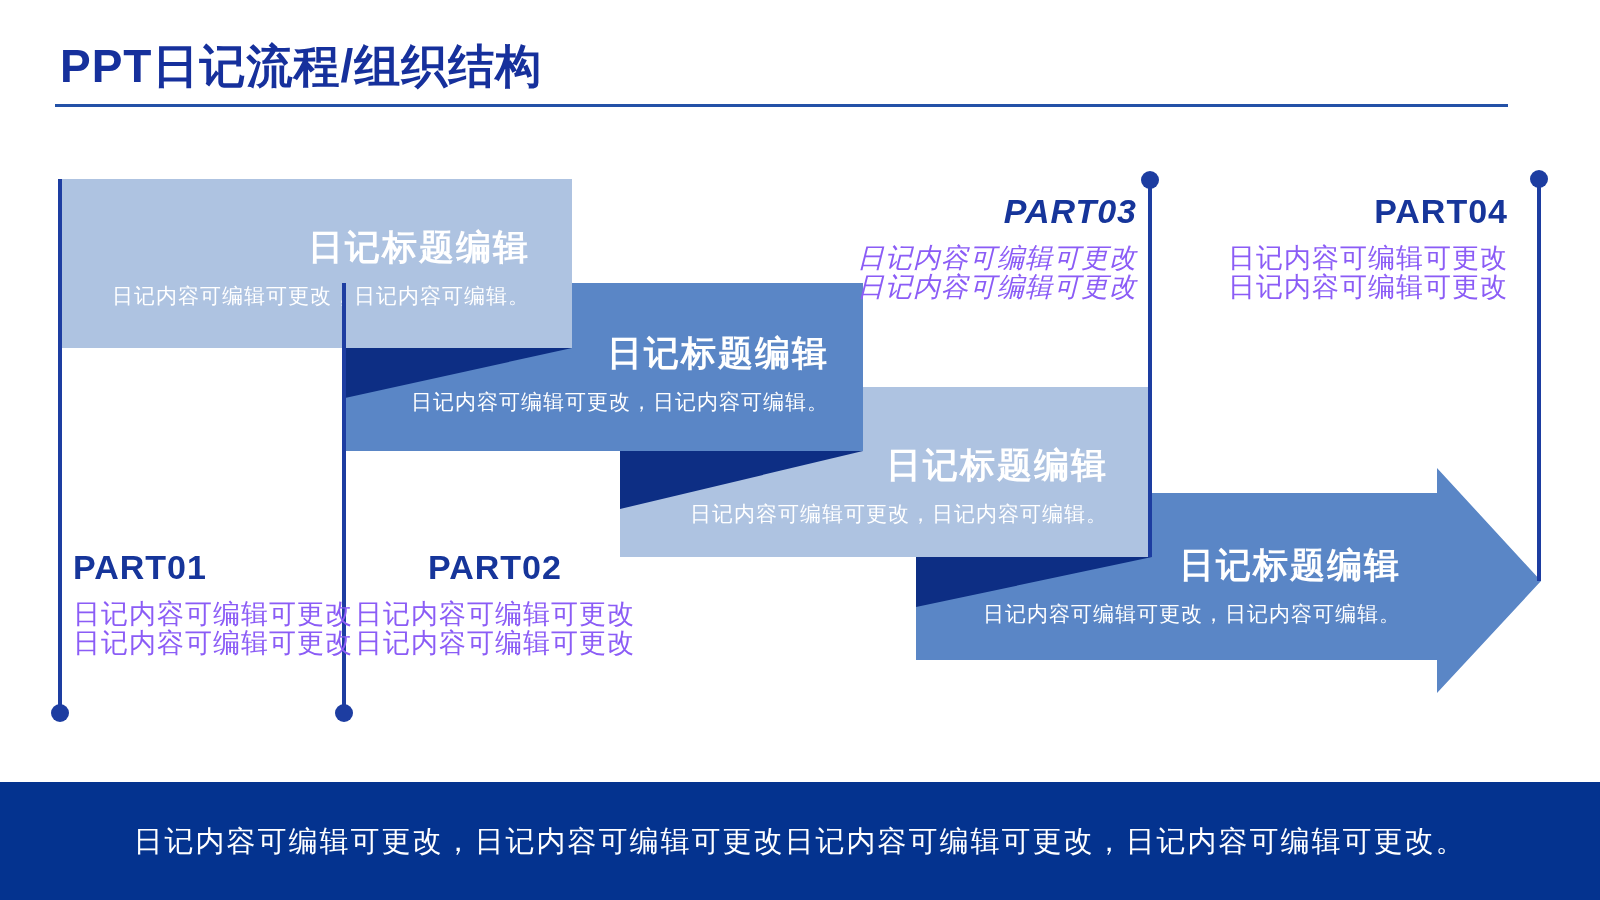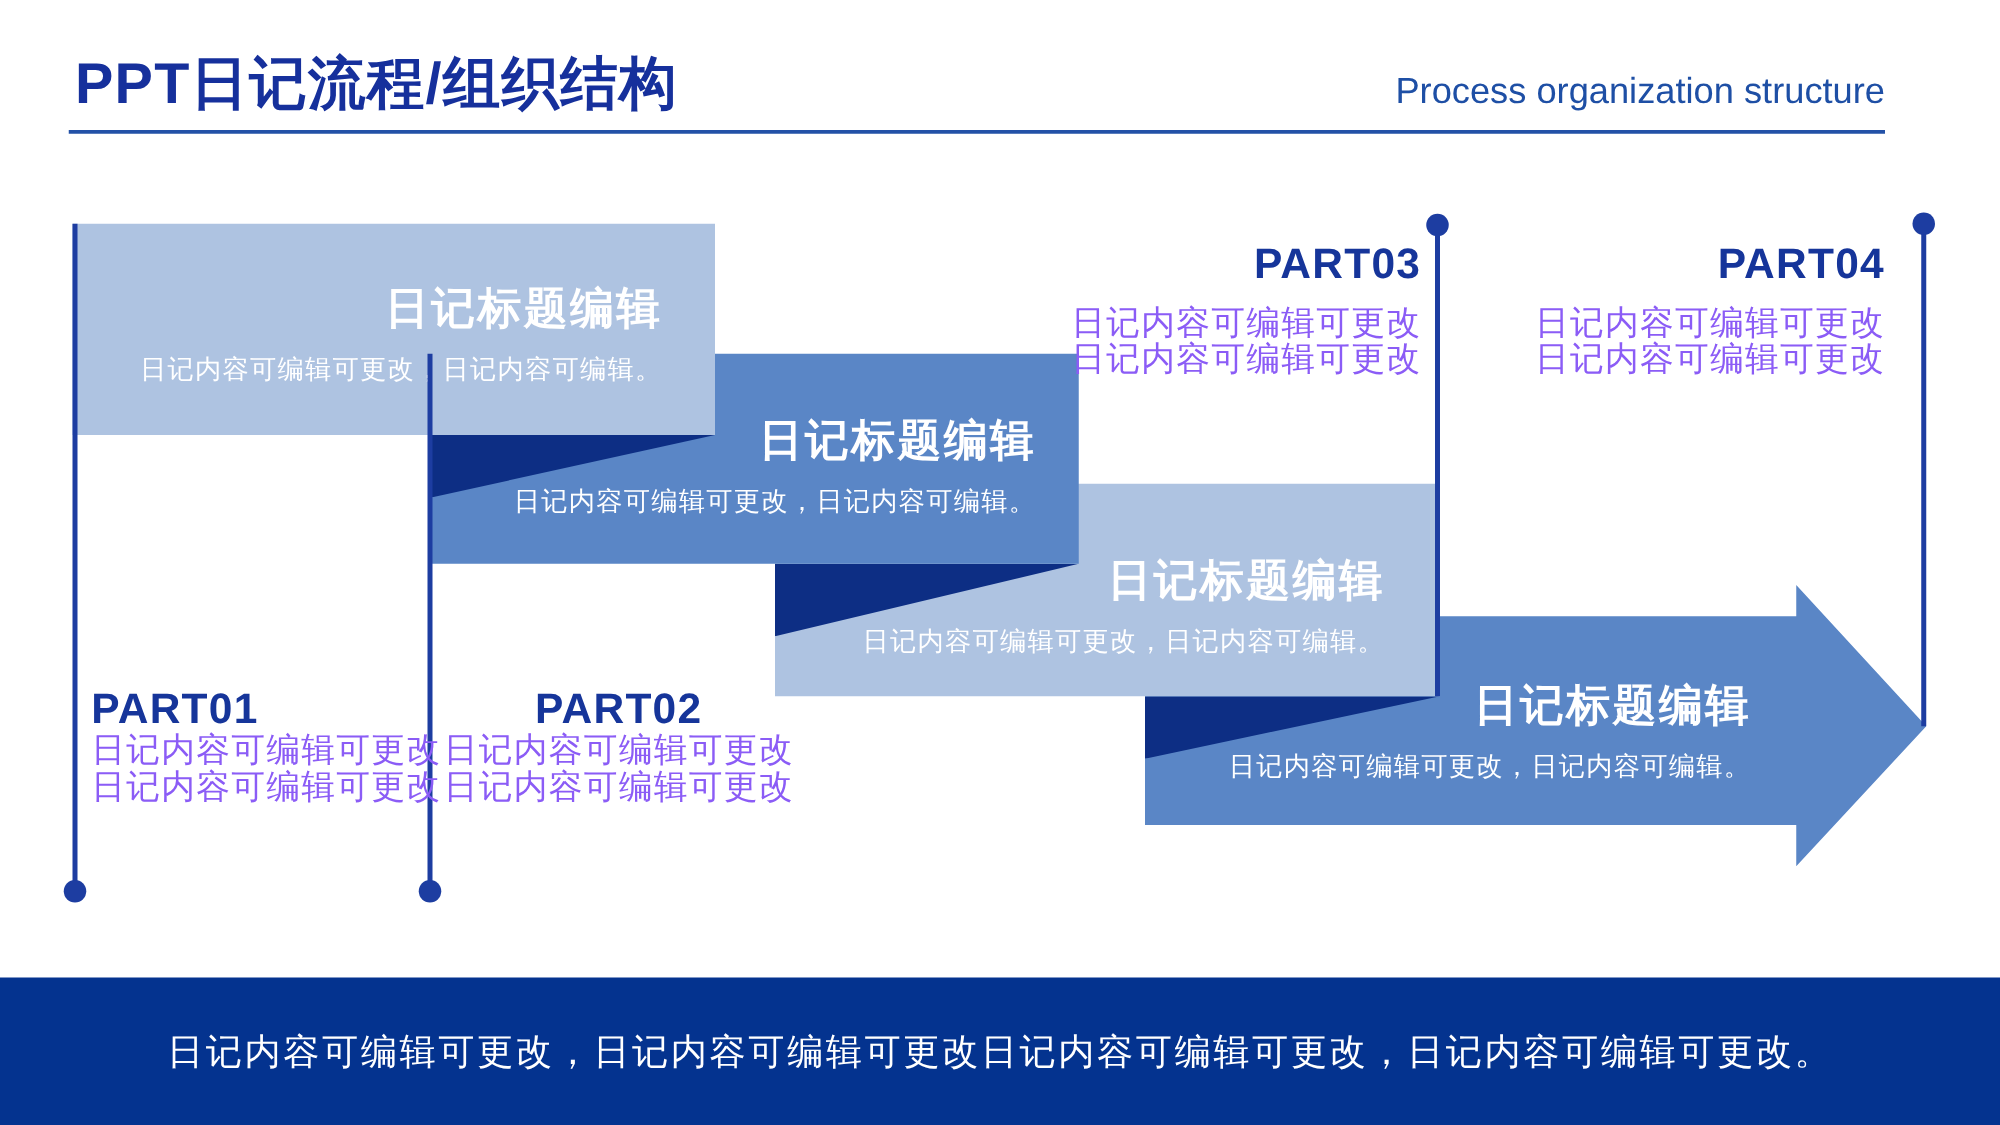--- a/index.html
+++ b/index.html
@@ -50,38 +50,37 @@
   .d1{left:51px;top:704px;}
   .d2{left:335px;top:704px;}
   .d3{left:1141px;top:171px;}
   .d4{left:1530px;top:170px;}
   
   .part{position:absolute;z-index:10;}
   .part-label{font-size:34px;font-weight:800;color:#16359a;letter-spacing:1px;line-height:38px;}
   .part-line{font-size:27px;color:#8b5cf6;line-height:29px;letter-spacing:1px;}
   .p1{left:73px;top:548px;text-align:left;}
   .p2{left:355px;top:548px;text-align:center;}
-  .p3{right:463px;top:192px;text-align:right;}
+  .p3{right:463px;top:192px;text-align:right;font-style:italic;}
   .p4{right:92px;top:192px;text-align:right;}
-  .p1 .part-label,.p2 .part-label{}
+  .p1 .part-label,.p2 .part-label{margin-bottom:14px;}
   .p3 .part-label,.p4 .part-label{margin-bottom:14px;}
   
   .footer{
     position:absolute;left:0;top:782px;width:1600px;height:119px;background:#04338f;
     display:flex;align-items:center;justify-content:center;z-index:11;
   }
   .footer-text{font-size:29px;color:#ffffff;letter-spacing:2px;white-space:nowrap;}
 </style>
 </head>
 <body>
 
 <div class="slide">
 
   <div class="hdr-title">PPT日记流程/组织结构</div>
-  <div class="hdr-sub">Process organization structure</div>
   <div class="hdr-line"></div>
 
   <div class="arrow-wrap">
     <div class="arrow-shape"></div>
     <div class="arrow-text">
       <div class="step-title">日记标题编辑</div>
       <div class="step-body">日记内容可编辑可更改，日记内容可编辑。</div>
     </div>
   </div>
   <div class="wedge w4"></div>

